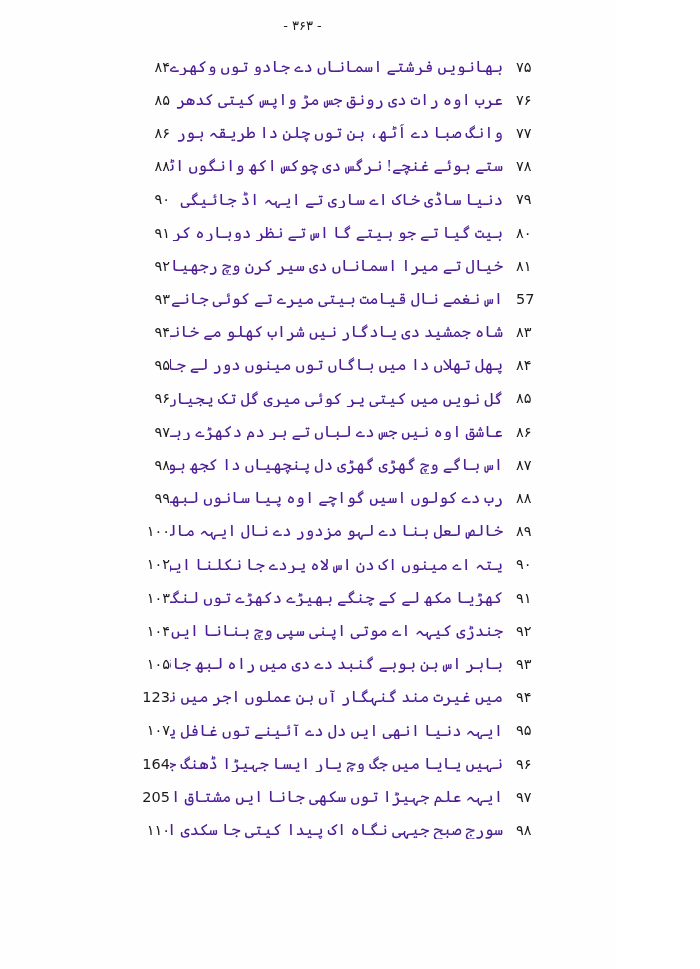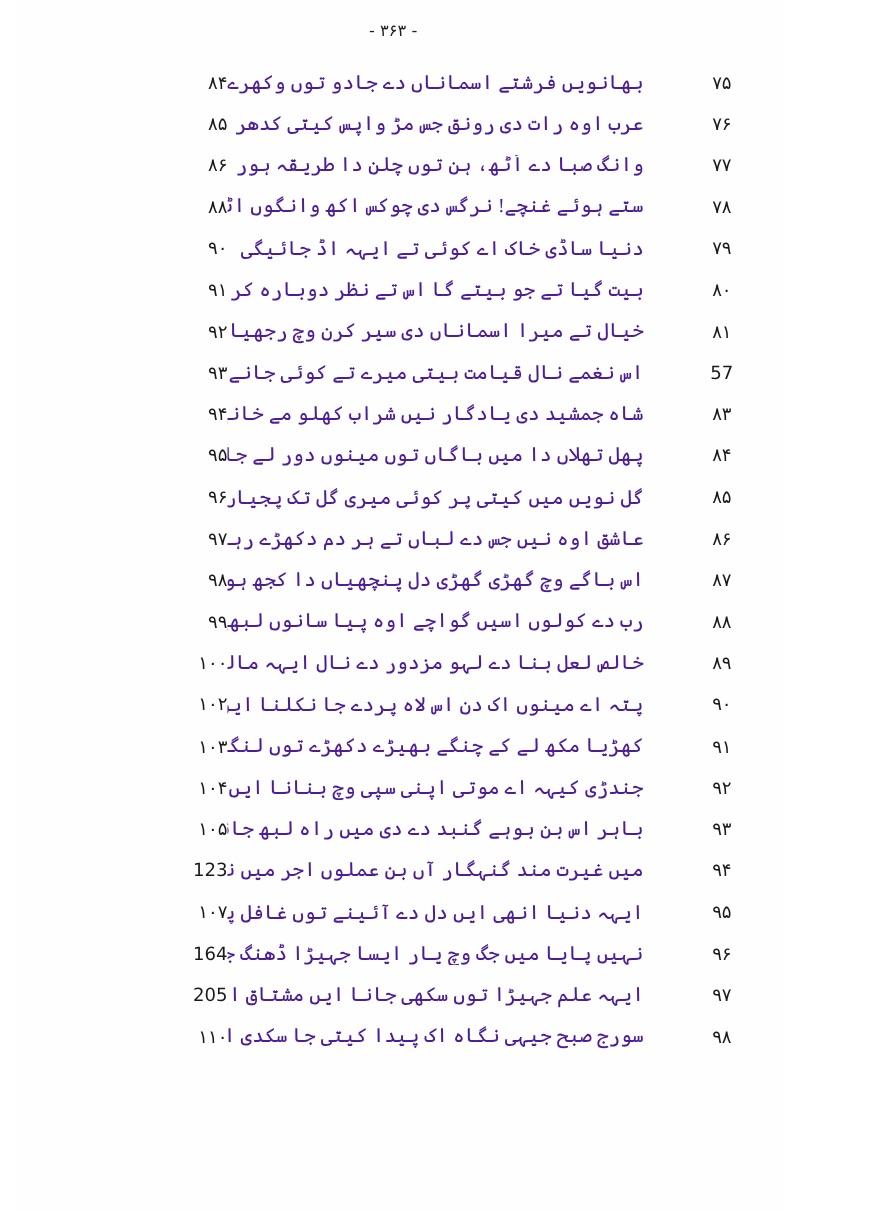--- a/index.html
+++ b/index.html
@@ -8,21 +8,20 @@
     background: #ffffff;
   }
   .page {
     position: relative;
     width: 615px;
     height: 969px;
     background: #fefefe;
     color: #151515;
     font-family: "DejaVu Sans", sans-serif;
     overflow: hidden;
-    margin-left: 12px;
   }
   .page-header {
     position: absolute;
     top: 18px;
     left: 0;
     right: 10px;
     text-align: center;
     font-size: 13px;
     letter-spacing: 1px;
     color: #222;
@@ -56,21 +55,21 @@
     padding-left: 18px;
     color: #4c1d95;
     white-space: nowrap;
     overflow: hidden;
     font-family: Liberation Serif, serif;
   }
   .serial-col {
     width: 112px;
     box-sizing: border-box;
     padding-left: 13px;
-    text-align: center;
+    text-align: left;
     font-size: 14.5px;
     color: #1a1a1a;
     flex: 0 0 auto;
   }
 </style>
 </head>
 <body>
 
 <div class="page">
   <div class="page-header">- ۳۶۳ -</div>
@@ -91,21 +90,21 @@
         <div class="title-col" dir="rtl">وانگ صبا دے اُٹھ، ہن توں چلن دا طریقہ ہور</div>
         <div class="serial-col">۷۷</div>
       </div>
       <div class="toc-row">
         <div class="page-col">۸۸</div>
         <div class="title-col" dir="rtl">ستے ہوئے غنچے! نرگس دی چوکس اکھ وانگوں اٹھ کھلو</div>
         <div class="serial-col">۷۸</div>
       </div>
       <div class="toc-row">
         <div class="page-col">۹۰</div>
-        <div class="title-col" dir="rtl">دنیا ساڈی خاک اے کوئی تے ایہہ اڈ جائیگی</div>
+        <div class="title-col" dir="rtl">دنیا ساڈی خاک اے ساری تے ایہہ اڈ جائیگی</div>
         <div class="serial-col">۷۹</div>
       </div>
       <div class="toc-row">
         <div class="page-col">۹۱</div>
         <div class="title-col" dir="rtl">بیت گیا تے جو بیتے گا اس تے نظر دوبارہ کر</div>
         <div class="serial-col">۸۰</div>
       </div>
       <div class="toc-row">
         <div class="page-col">۹۲</div>
         <div class="title-col" dir="rtl">خیال تے میرا اسماناں دی سیر کرن وچ رجھیا اے</div>

